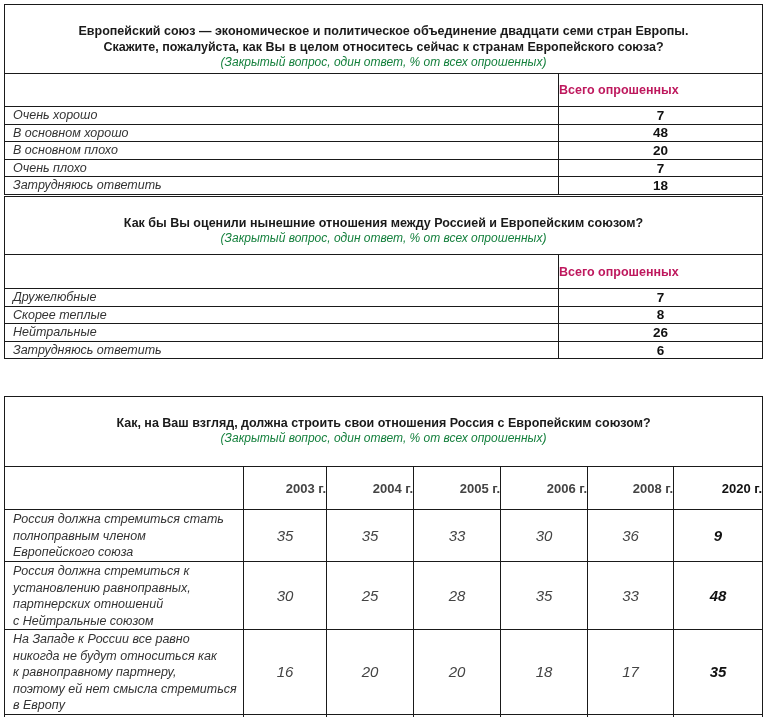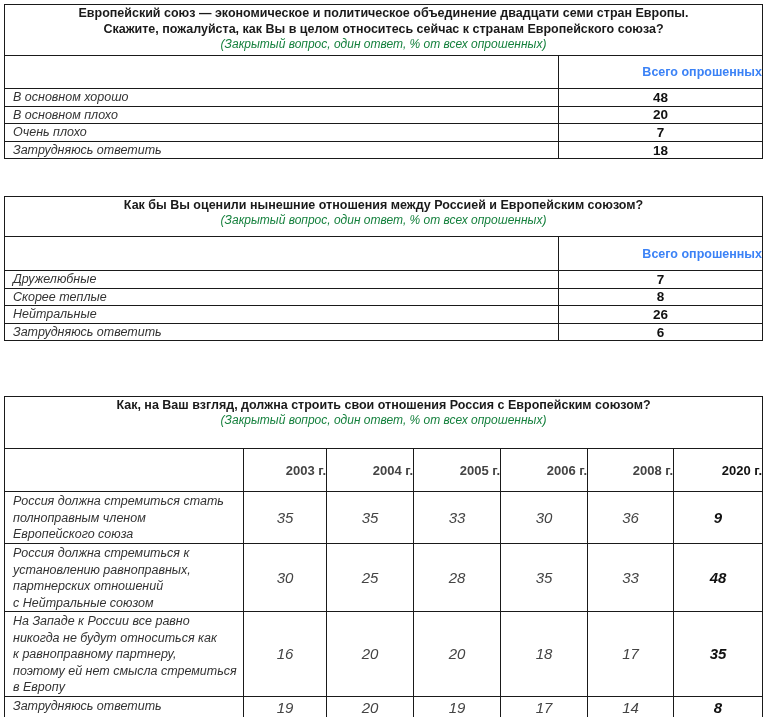--- a/index.html
+++ b/index.html
@@ -1,23 +1,23 @@
 <!DOCTYPE html>
 <html><head>
   <meta charset="utf-8">
   <style>
     html, body { margin: 0; padding: 0; background: #ffffff; }
     body { width: 768px; height: 717px; position: relative; overflow: hidden;
            font-family: "Liberation Sans", sans-serif; color: #222; }
     table { position: absolute; left: 4px; width: 759px; border-collapse: collapse; table-layout: fixed; }
     td, th { border: 1px solid #1a1a1a; padding: 0; }
-    .title-cell { text-align: center; vertical-align: top; font-weight: bold; font-size: 12.5px; color: #1a1a1a; line-height: 16px; padding-top: 0; margin-top: 29px; }
+    .title-cell { text-align: center; vertical-align: top; font-weight: bold; font-size: 12.5px; color: #1a1a1a; line-height: 16px; padding-top: 18px; margin-top: 29px; }
     .title-cell .sub { font-weight: normal; font-style: italic; font-size: 12px; color: #15803d; line-height: 15px; display: block; }
     .title-cell .line { display: block; }
-    .colhead { text-align: right; font-weight: bold; font-size: 12.5px; color: #3b82f6; vertical-align: middle; margin-left: 44px; }
+    .colhead { text-align: left; font-weight: bold; font-size: 12.5px; color: #be185d; vertical-align: middle; margin-left: 44px; }
     .label { font-style: italic; font-size: 12.5px; color: #333; padding-left: 8px; text-align: left; vertical-align: top; line-height: 16.5px; }
     .val { text-align: center; font-weight: bold; font-size: 13.5px; color: #111; vertical-align: middle; }
     .yr { text-align: right; font-weight: bold; font-size: 13px; color: #444; vertical-align: middle; }
     .yr.last { color: #111; }
     .num { text-align: center; font-size: 15px; color: #444; vertical-align: middle; font-style: italic; }
     .num.last { font-weight: bold; color: #111; }
 
     #t1 { top: 4px; }
     #t1 .title-row td { height: 50px; }
     #t1 .head-row td { height: 32px; }
@@ -49,20 +49,24 @@
       <tr class="title-row">
     <td colspan="2" class="title-cell">
       <span class="line">Европейский союз — экономическое и политическое объединение двадцати семи стран Европы.</span>
       <span class="line">Скажите, пожалуйста, как Вы в целом относитесь сейчас к странам Европейского союза?</span>
       <span class="sub">(Закрытый вопрос, один ответ, % от всех опрошенных)</span>
     </td>
   </tr>
   <tr class="head-row">
     <td></td>
     <td class="colhead">Всего опрошенных</td>
+  </tr>
+  <tr class="data-row">
+    <td class="label">Очень хорошо</td>
+    <td class="val">7</td>
   </tr>
   <tr class="data-row">
     <td class="label">В основном хорошо</td>
     <td class="val">48</td>
   </tr>
   <tr class="data-row">
     <td class="label">В основном плохо</td>
     <td class="val">20</td>
   </tr>
   <tr class="data-row">

